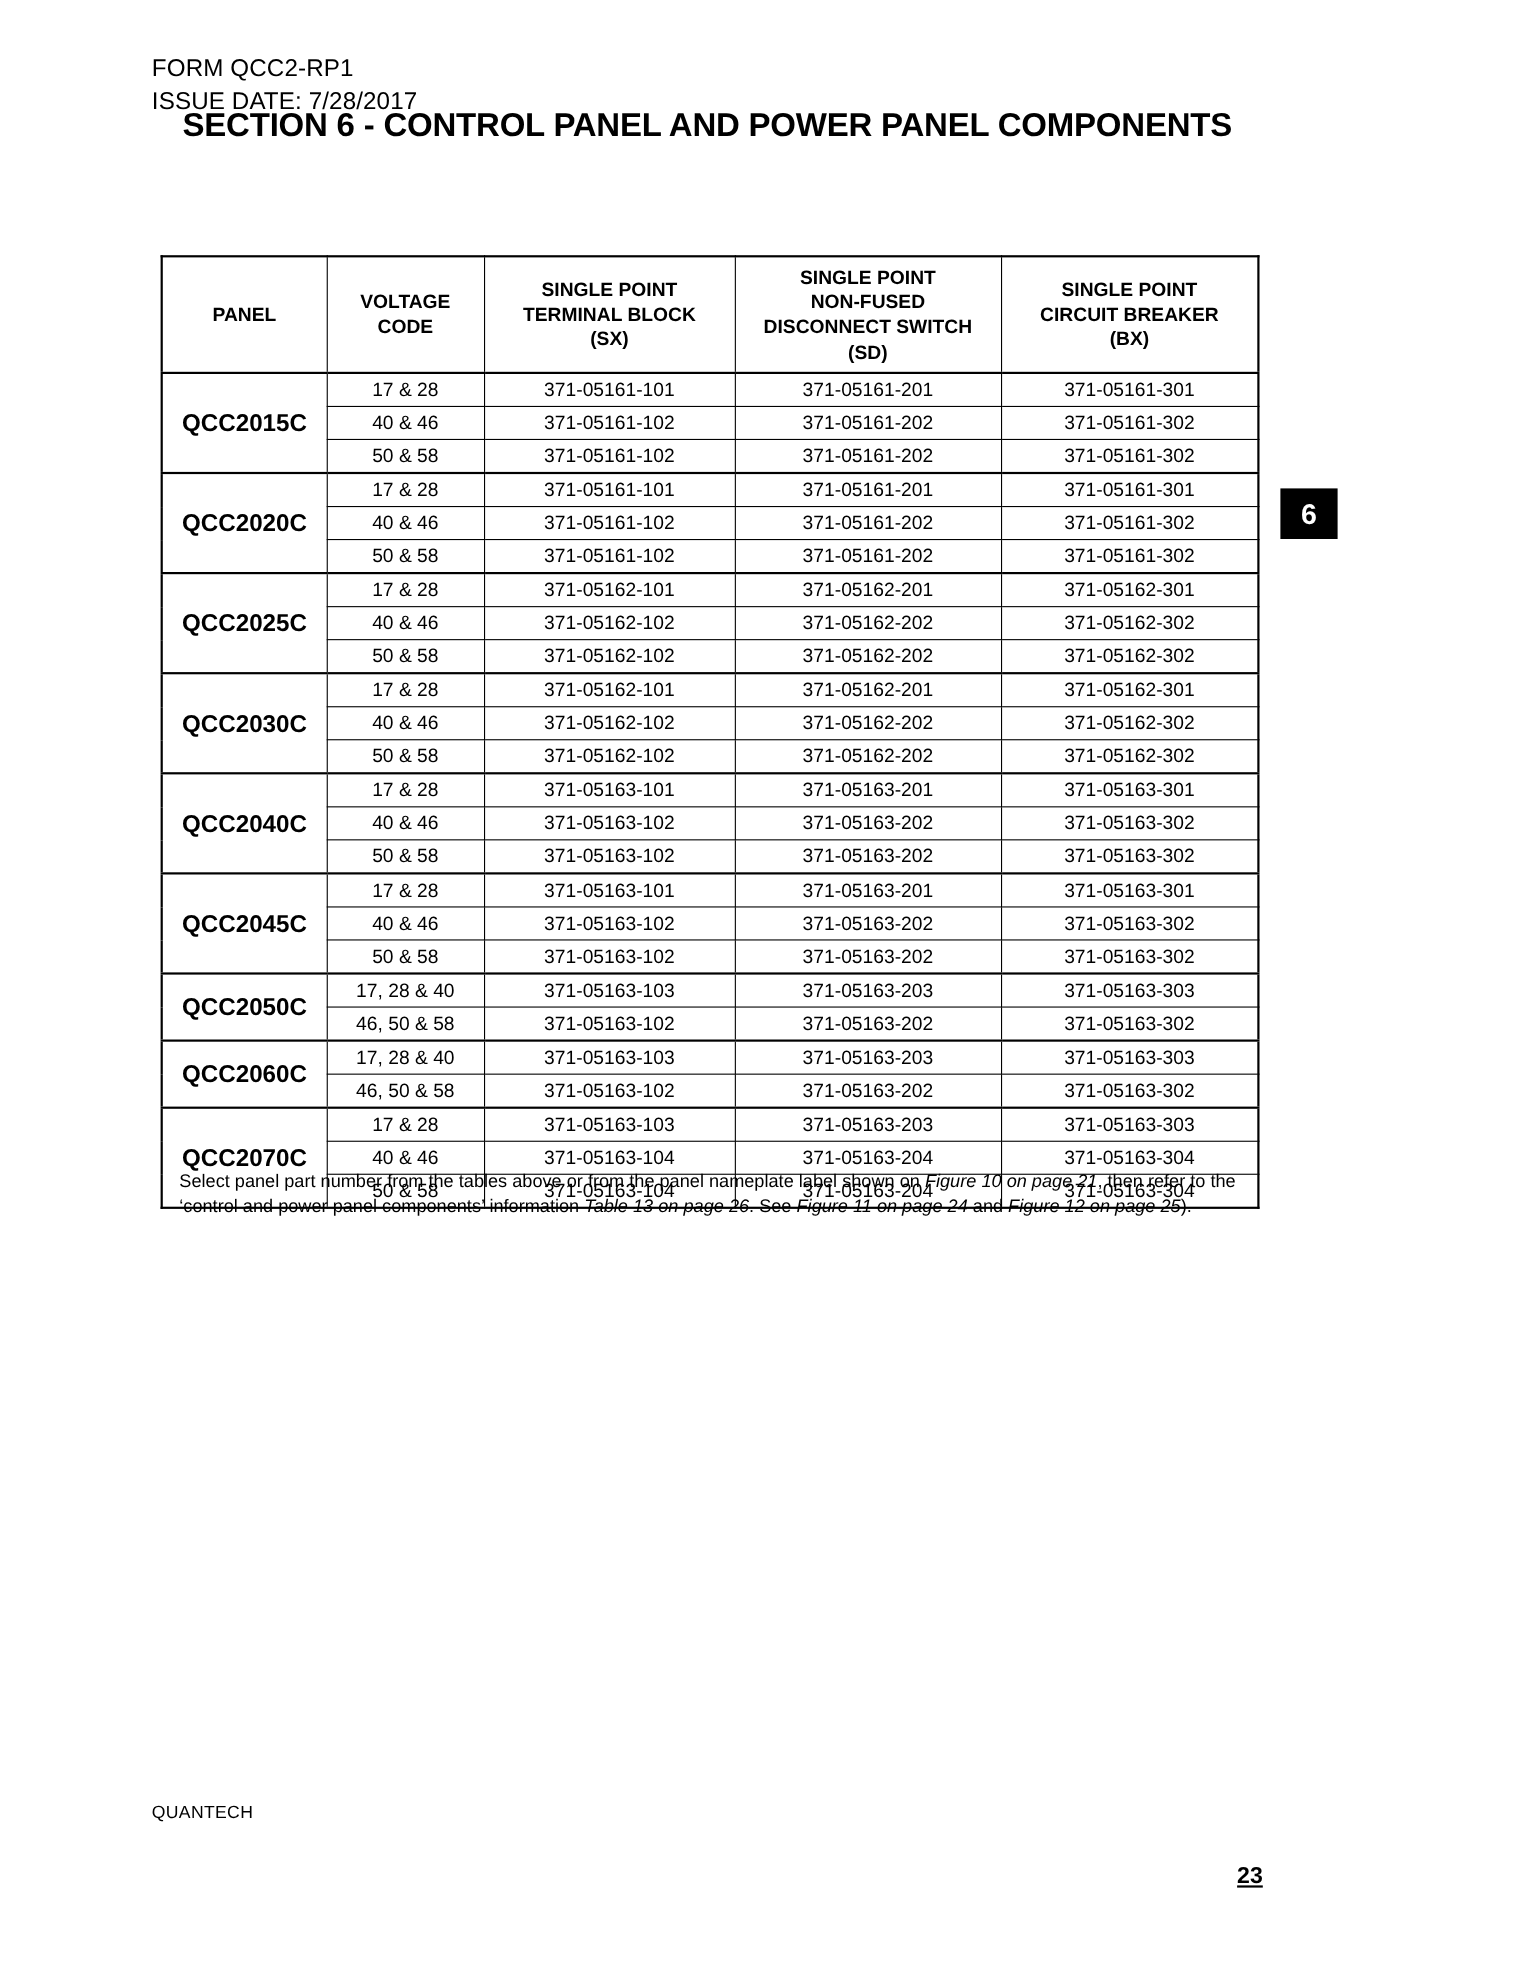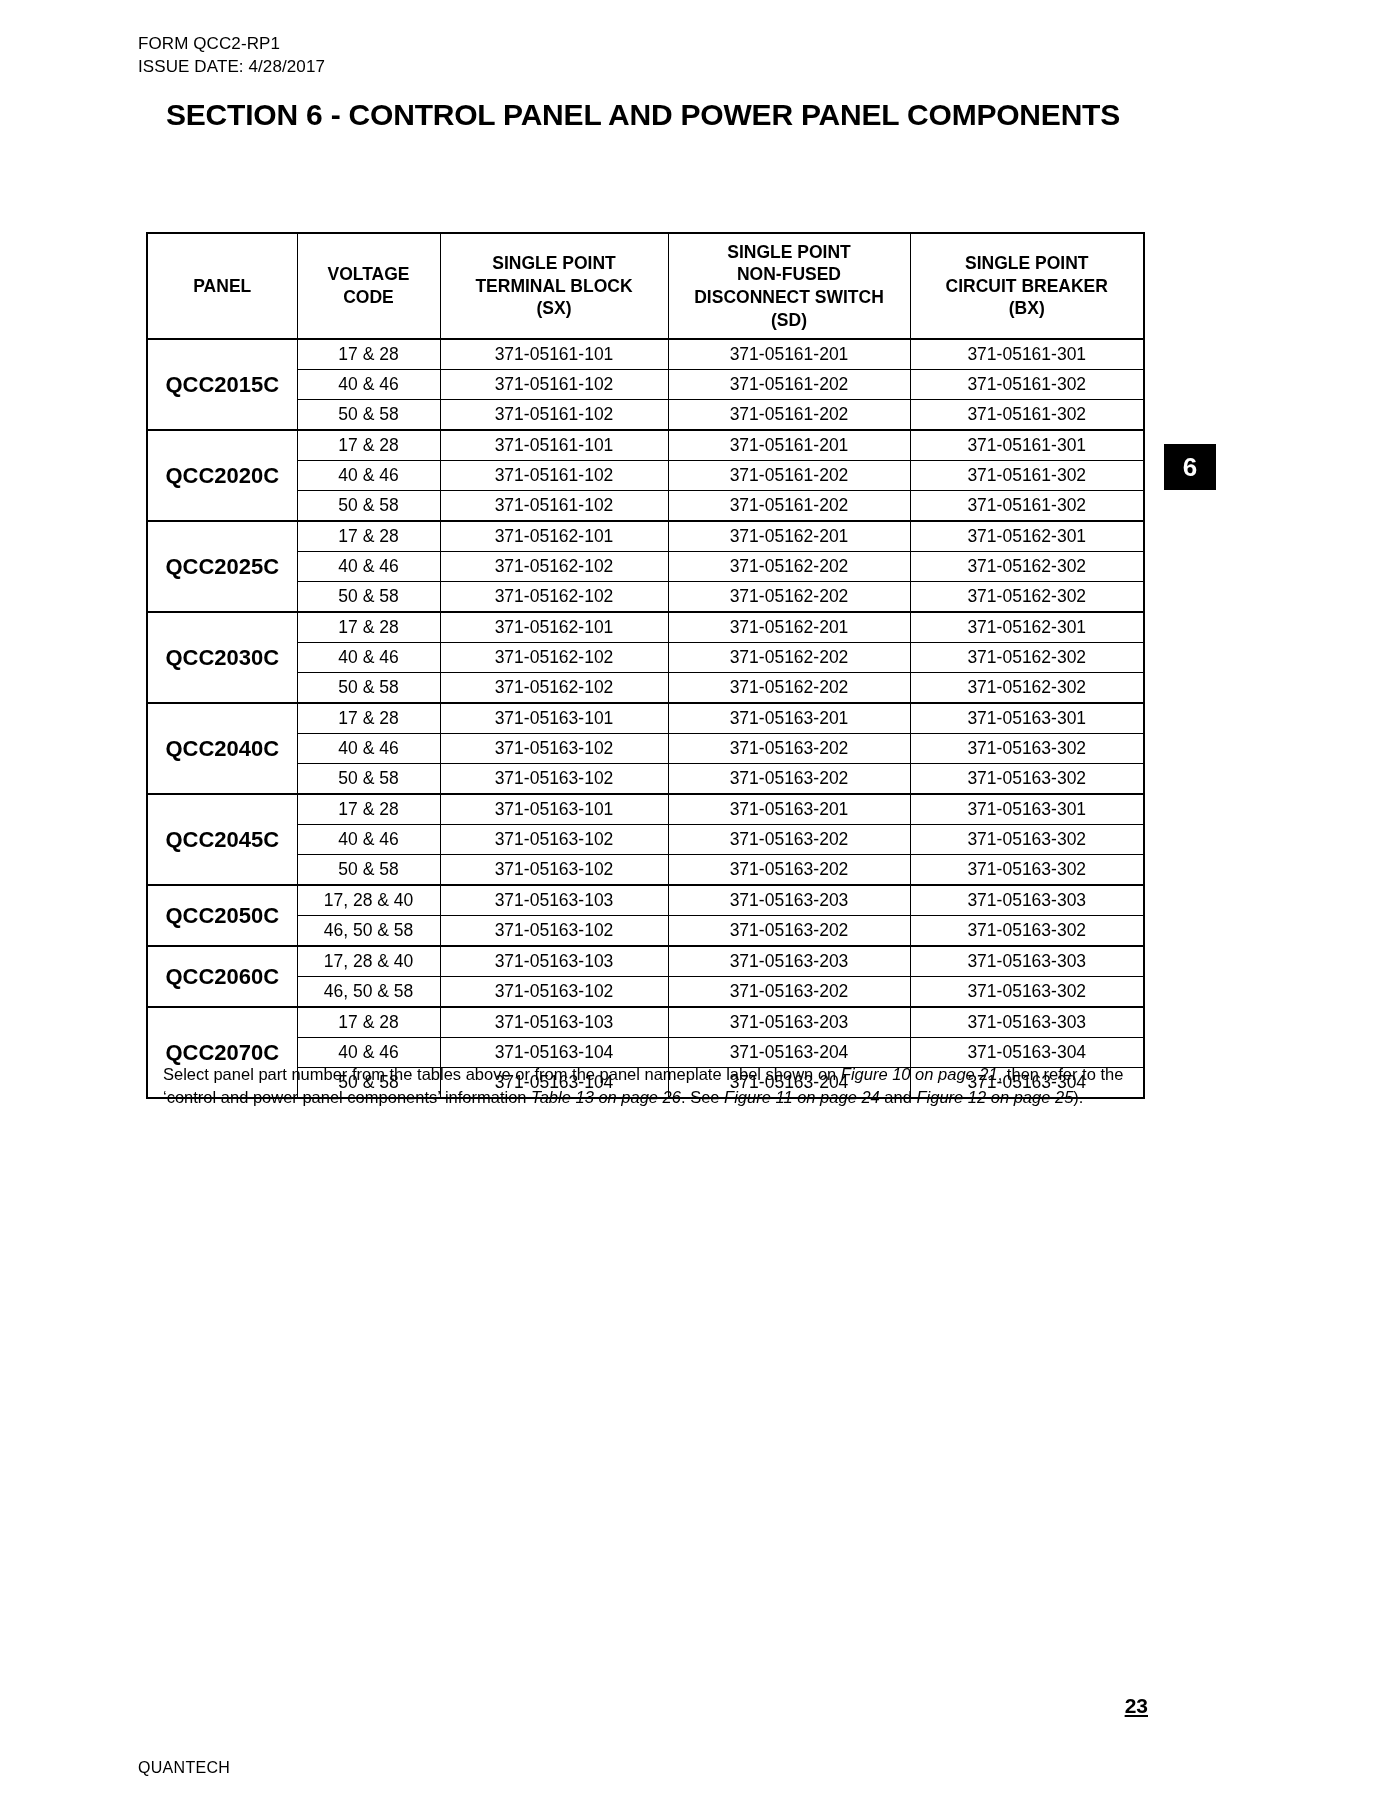--- a/index.html
+++ b/index.html
@@ -19,22 +19,22 @@
     position: absolute;
     left: 0; top: 0;
     width: 1391px;
     height: 1800px;
   }
 
   
   .doc-header {
     position: absolute;
     left: 138px;
-    top: 33px;
-    font-size: 17px;
+    top: 47px;
+    font-size: 22px;
     line-height: 1.35;
     letter-spacing: 0.1px;
   }
   .doc-header div { white-space: nowrap; }
 
   
   .section-title {
     position: absolute;
     left: 138px;
     top: 98px;
@@ -135,21 +135,21 @@
     line-height: 1.42;
     text-align: left;
     margin-left: 25px;
   }
   .footnote i { font-style: italic; }
 
   
   .pg-footer-left {
     position: absolute;
     left: 138px;
-    top: 1759px;
+    top: 1640px;
     font-size: 16px;
     letter-spacing: 0.3px;
   }
   .pg-footer-right {
     position: absolute;
     left: 1108px;
     top: 1694px;
     width: 40px;
     text-align: right;
     font-size: 21px;
@@ -157,21 +157,21 @@
     text-decoration: underline;
   }
 </style>
 </head>
 <body>
 
 <div class="page">
 
   <div class="doc-header">
     <div>FORM QCC2-RP1</div>
-    <div>ISSUE DATE: 4/28/2017</div>
+    <div>ISSUE DATE: 7/28/2017</div>
   </div>
 
   <div class="section-title">SECTION 6 - CONTROL PANEL AND POWER PANEL COMPONENTS</div>
 
 
   <div class="tbl-wrap">
     <table class="parts">
       <colgroup>
         <col class="c-model">
           <col class="c-volt">

